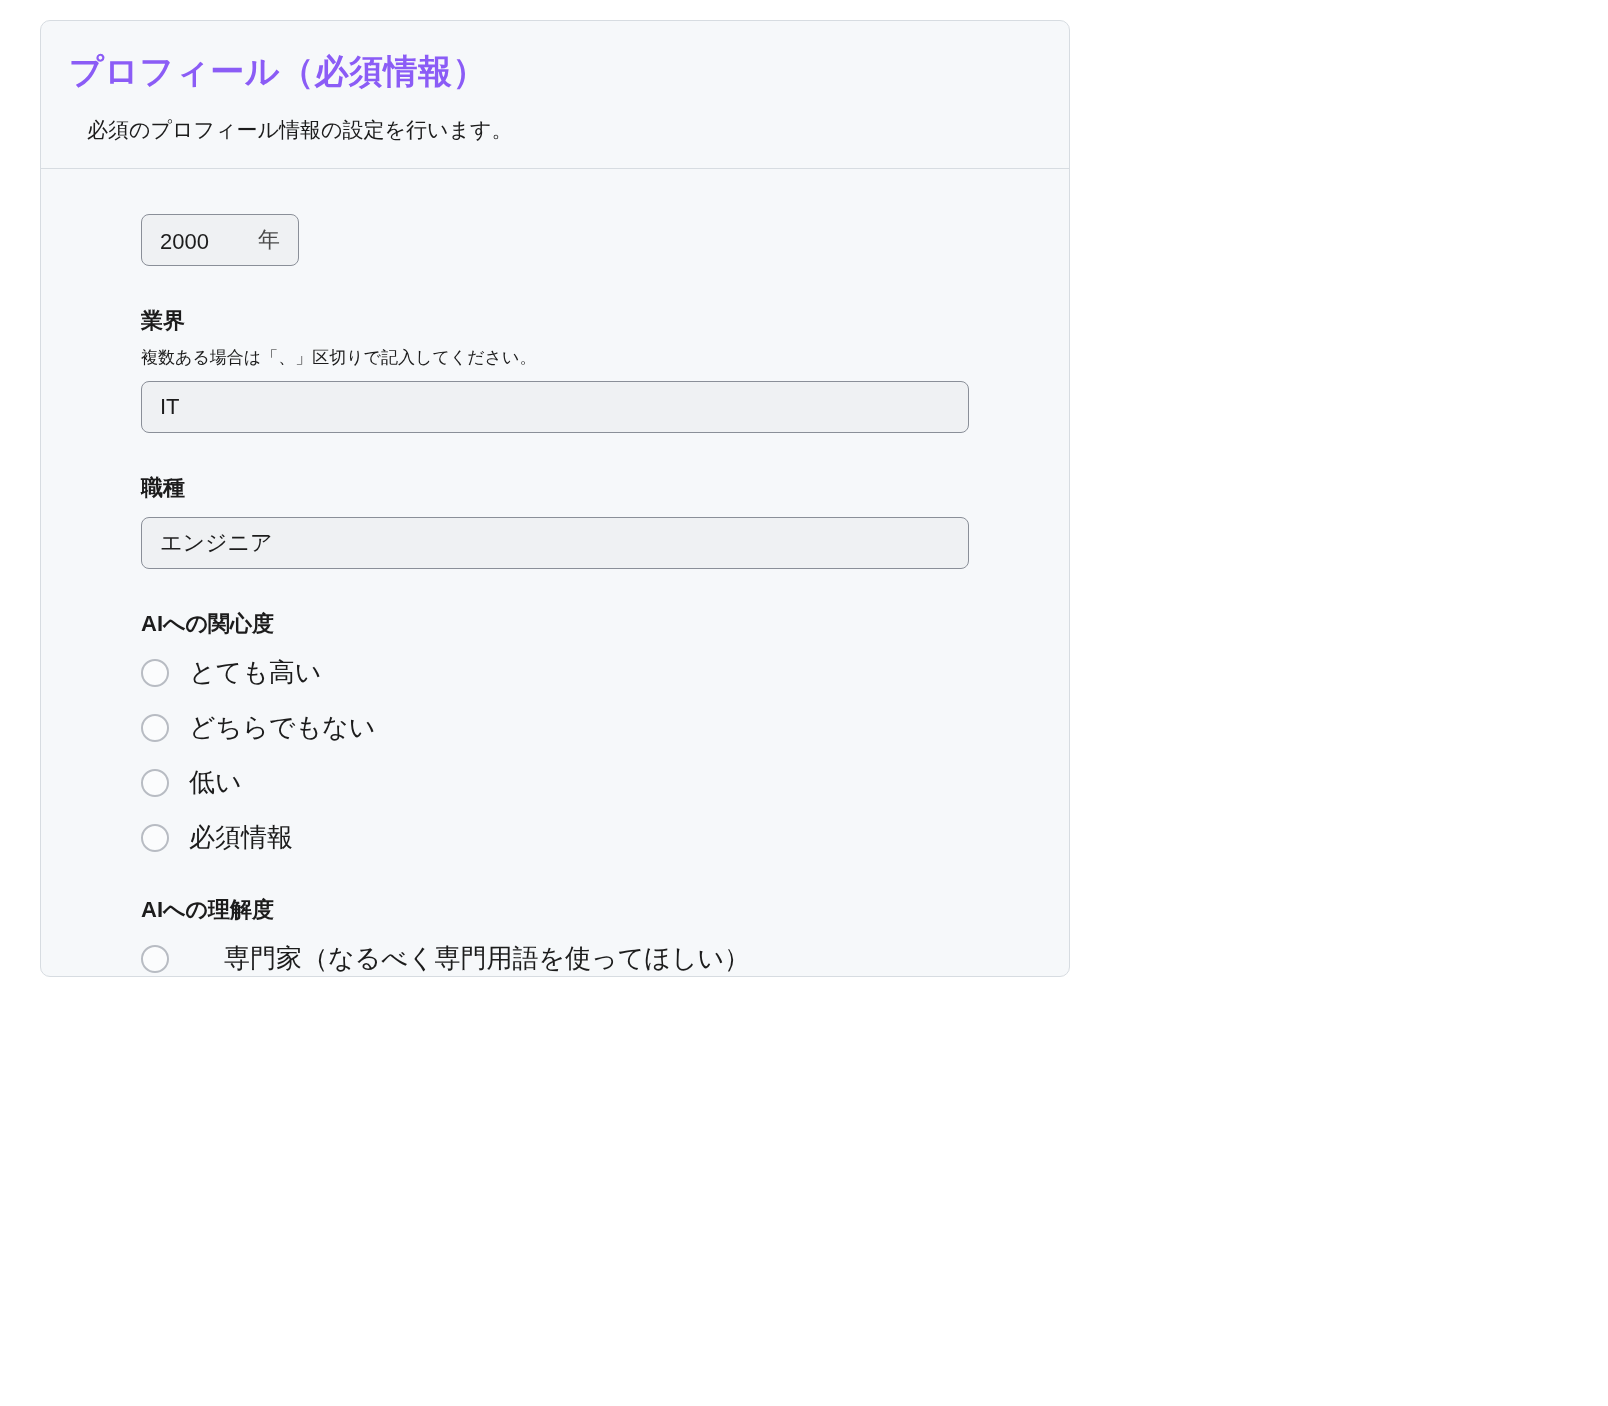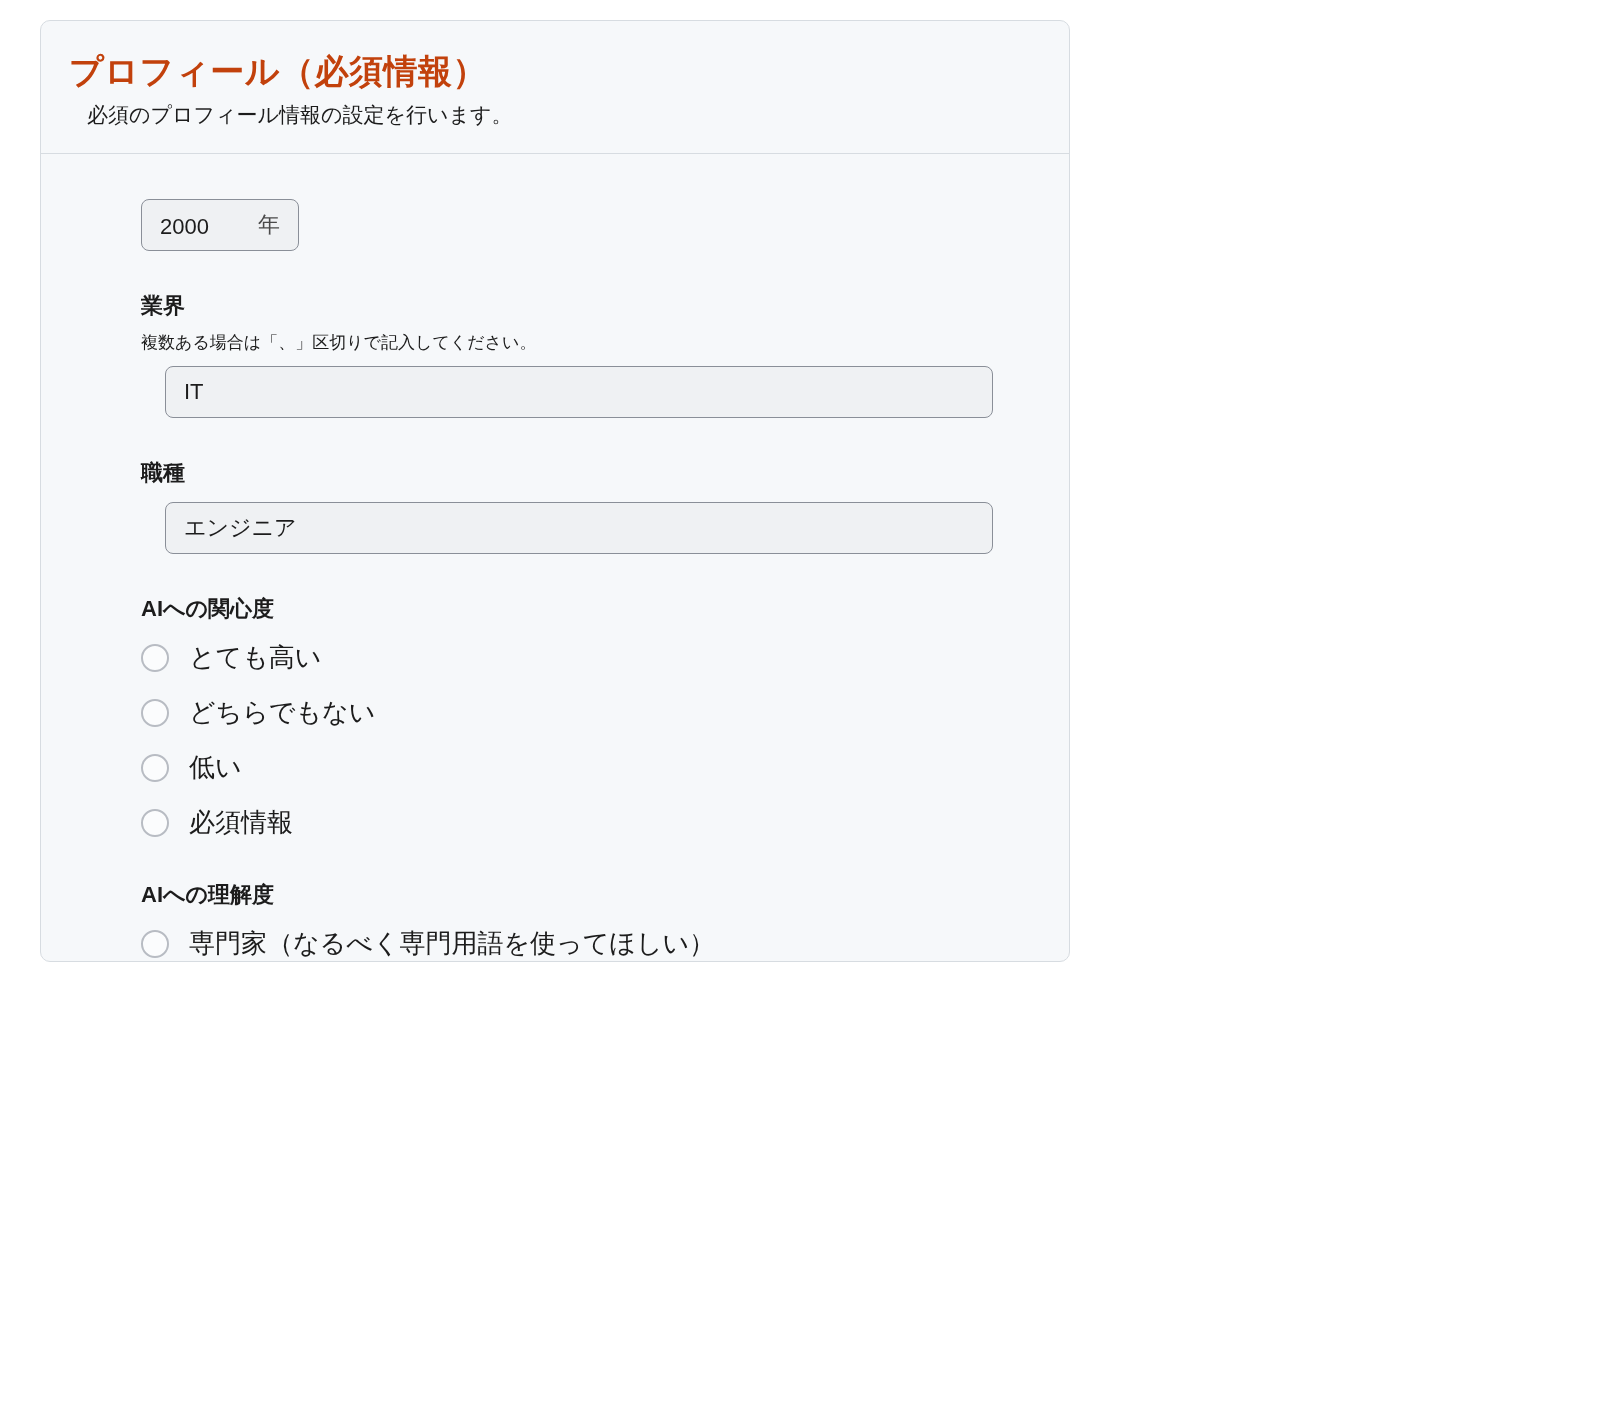--- a/index.html
+++ b/index.html
@@ -21,22 +21,22 @@
       overflow: hidden;
       max-width: 1030px;
     }
     .card-header {
       padding: 28px 28px 24px 28px;
       border-bottom: 1px solid #d7dce1;
     }
     .card-title {
       font-size: 34px;
       font-weight: 700;
-      color: #c2410c;
-      margin-bottom: 6px;
+      color: #8b5cf6;
+      margin-bottom: 21px;
       letter-spacing: 0.5px;
     }
     .card-subtitle {
       font-size: 21px;
       color: #1c1c1c;
       font-weight: 400;
       margin-left: 18px;
     }
     .card-body {
       padding: 45px 100px 0 100px;
@@ -83,21 +83,20 @@
     .input-text {
       width: 100%;
       border: 1px solid #8a8f98;
       border-radius: 8px;
       background: #eff1f3;
       padding: 24px 18px;
       font-size: 22px;
       outline: none;
       color: #1c1c1c;
       height: 52px;
-      margin-left: 24px;
     }
     .radio-group {
       margin-top: 16px;
     }
     .radio-item {
       display: flex;
       align-items: center;
       margin-bottom: 20px;
       cursor: pointer;
     }
@@ -177,21 +176,21 @@
         <div class="radio-item">
           <span class="radio-circle"></span>
           <span class="radio-label">必須情報</span>
         </div>
       </div>
     </div>
 
     <div class="form-group" style="margin-bottom:0;">
       <label class="form-label">AIへの理解度</label>
       <div class="radio-group">
-        <div class="radio-item" style="margin-bottom:0;">
+        <div class="radio-item" style="margin-bottom:0;gap:35px;">
           <span class="radio-circle"></span>
           <span class="radio-label">専門家（なるべく専門用語を使ってほしい）</span>
         </div>
       </div>
     </div>
 
   </div>
 </div>
 
 </body></html>

